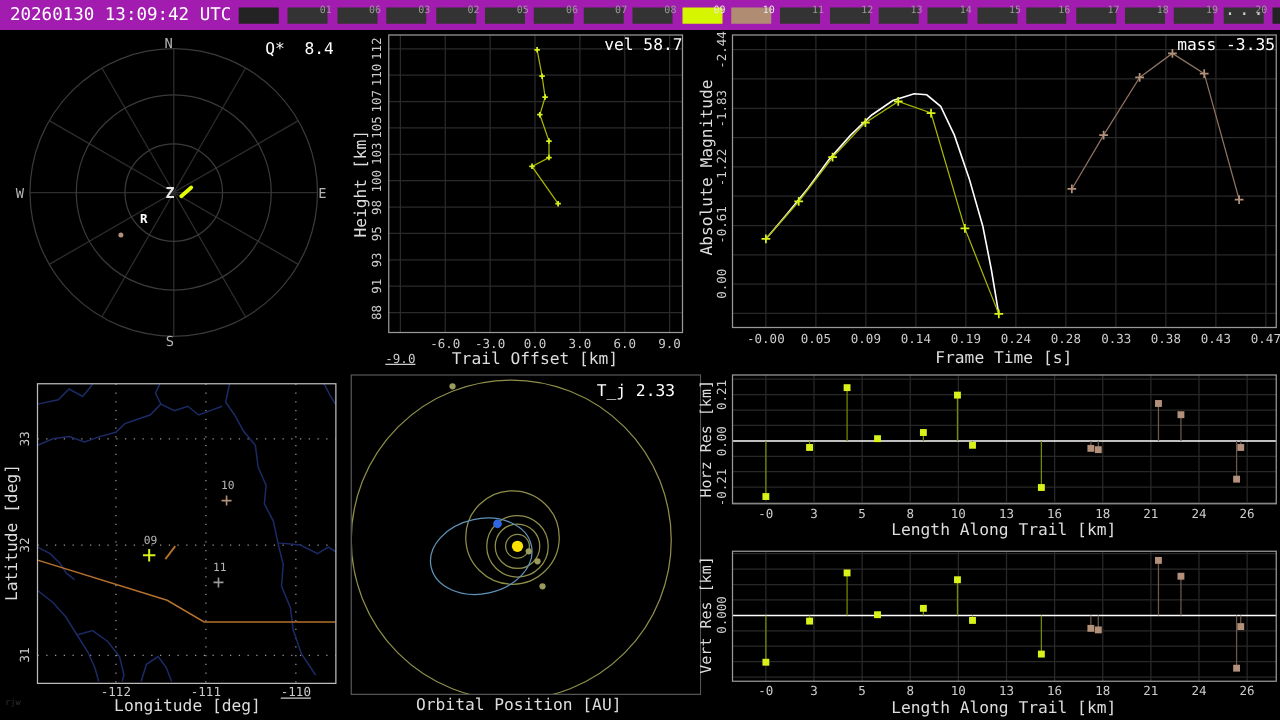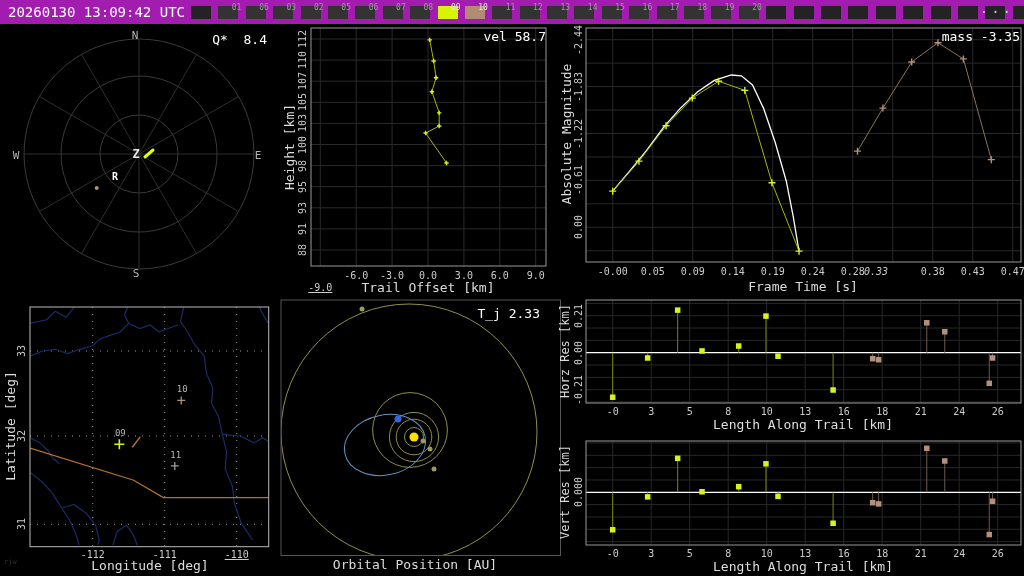--- a/index.html
+++ b/index.html
@@ -11,21 +11,21 @@
   .axl{position:absolute;font-size:13px;color:#ddd;white-space:nowrap;transform:translate(-50%,0);}
   .rot{position:absolute;white-space:nowrap;transform:translate(-50%,-50%) rotate(-90deg);}
   .tick{position:absolute;font-size:10px;color:#ccc;transform:translate(-50%,0);white-space:nowrap;}
   .vtick{position:absolute;font-size:10px;color:#ccc;white-space:nowrap;transform:translate(-50%,-50%) rotate(-90deg);}
   .compass{position:absolute;font-size:11px;color:#b5b5b5;transform:translate(-50%,-50%);}
   .mlabel{position:absolute;font-size:9px;color:#b5b5b5;transform:translate(-50%,-100%);}
   .corner{position:absolute;font-size:7px;color:#2e2e2e;}
   #topbar{position:absolute;left:0;top:0;width:1024px;height:24px;background:#a21caf;}
   #timestamp{position:absolute;left:8px;top:4px;font-size:14px;color:#fff;white-space:pre;}
   #frames{position:absolute;left:191px;top:6px;display:flex;}
-  .frame{width:20px;height:13px;background:#333;margin-right:7.4px;position:relative;flex:none;}
+  .frame{width:32px;height:13px;background:#333;margin-right:7.4px;position:relative;flex:none;}
   .frame.blank{background:#232323;}
   .frame.primary{background:#d6f500;}
   .frame.secondary{background:#b08d72;}
   .frame span{position:absolute;top:-3px;right:-3px;font-size:8px;line-height:9px;color:#9a9a9a;}
   .frame.primary span,.frame.secondary span{color:#e8e8e8;}
   #dots{position:absolute;right:10px;top:0px;font-size:14px;color:#ccc;letter-spacing:3px;}
 </style>
 </head>
 <body>
 
@@ -236,21 +236,21 @@
   <span class="stat" style="right:4px;top:5px">mass -3.35</span>
   <span class="rot axl" style="left:10px;top:110px;transform:translate(-50%,-50%) rotate(-90deg)">Absolute Magnitude</span>
   <span class="axl" style="left:247px;top:255px">Frame Time [s]</span>
 <span class="tick" style="left: 56.7px; top: 242px;">-0.00</span>
     <span class="tick" style="left: 96.7px; top: 242px;">0.05</span>
     <span class="tick" style="left: 136.7px; top: 242px;">0.09</span>
     <span class="tick" style="left: 176.7px; top: 242px;">0.14</span>
     <span class="tick" style="left: 216.7px; top: 242px;">0.19</span>
     <span class="tick" style="left: 256.7px; top: 242px;">0.24</span>
     <span class="tick" style="left: 296.7px; top: 242px;">0.28</span>
-    <span class="tick" style="left: 320px; top: 242px; font-style: italic;">0.33</span>
+    <span class="tick" style="left: 337px; top: 242px;">0.33</span>
     <span class="tick" style="left: 376.7px; top: 242px; text-align: center;">0.38</span>
     <span class="tick" style="left: 416.7px; top: 242px;">0.43</span>
     <span class="tick" style="left: 456.7px; top: 242px;">0.47</span>
     <span class="vtick" style="left: 22px; top: 15.7px;">-2.44</span>
     <span class="vtick" style="left: 22px; top: 62.6px;">-1.83</span>
     <span class="vtick" style="left: 22px; top: 109.5px;">-1.22</span>
     <span class="vtick" style="left: 22px; top: 156.4px;">-0.61</span>
     <span class="vtick" style="left: 22px; top: 203.3px;">0.00</span>
   </div>
 

